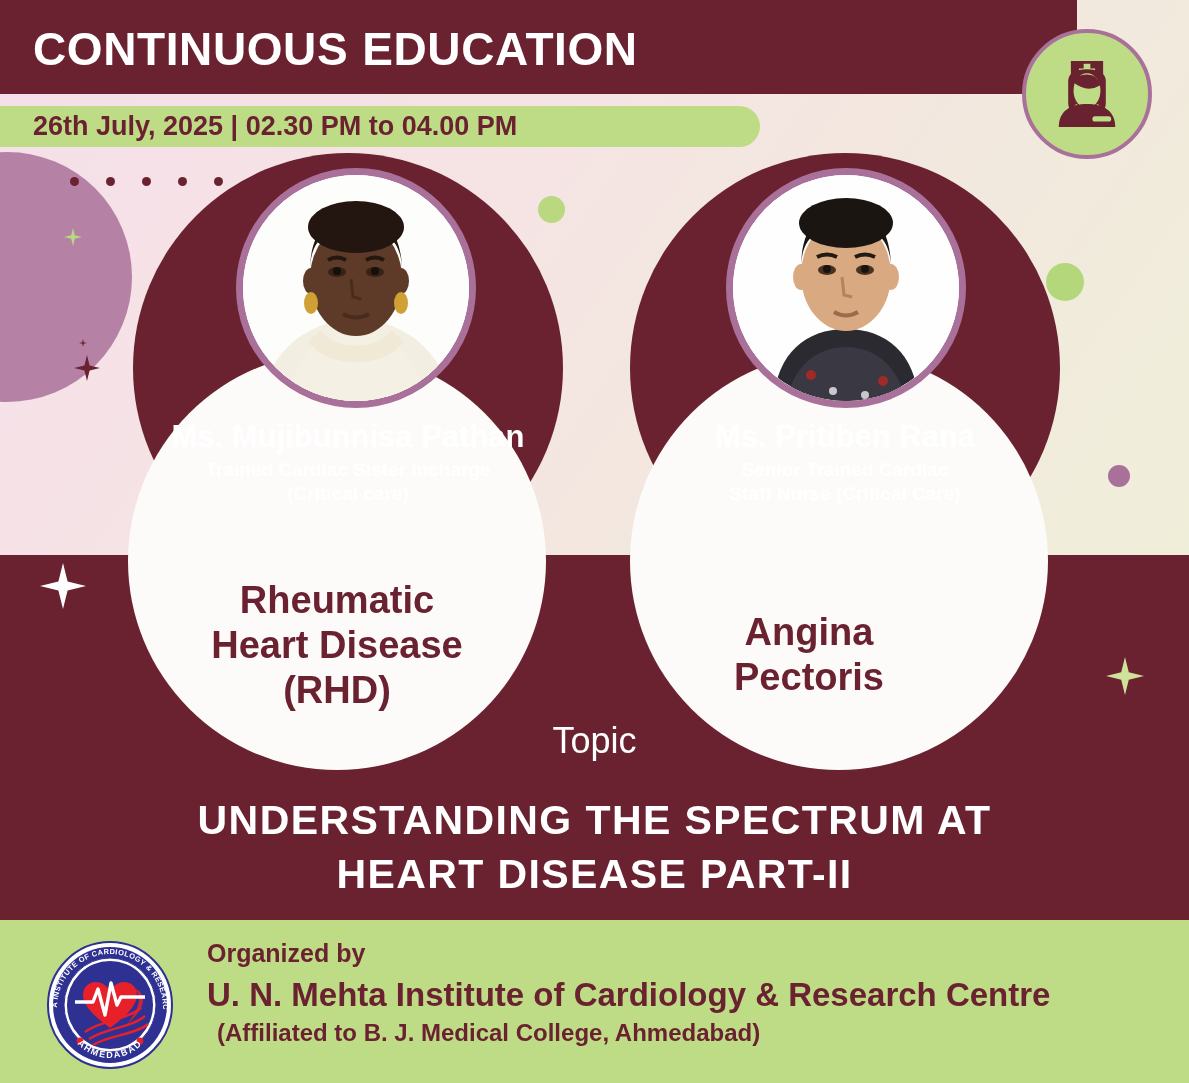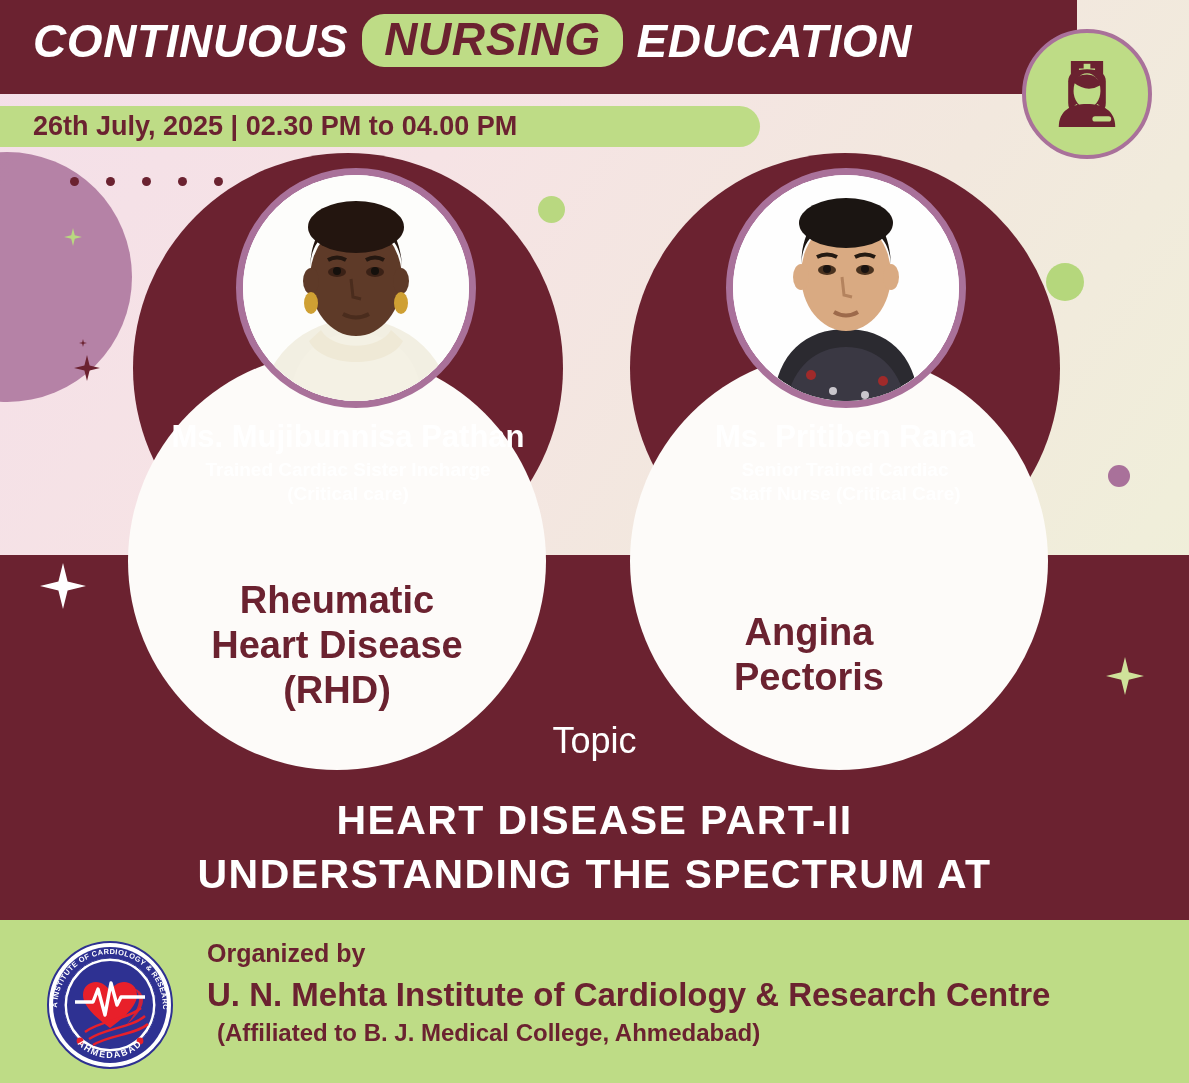--- a/index.html
+++ b/index.html
@@ -27,25 +27,24 @@
   .circ-green-b{position:absolute;left:1046px;top:263px;width:38px;height:38px;border-radius:50%;background:#b5d77c;}
   .circ-purple-a{position:absolute;left:1108px;top:465px;width:22px;height:22px;border-radius:50%;background:#a9719a;}
   .spark{position:absolute;}
   .spark svg{display:block;}
 
   
   .header-bar{
     position:absolute;left:0;top:0;width:1077px;height:94px;background:#6b2230;
   }
   .header-title{
-    position:absolute;left:33px;top:14px;
+    position:absolute;left:33px;top:26px;
     font-size:46px;font-weight:700;letter-spacing:.6px;color:#ffffff;
     white-space:nowrap;display:flex;align-items:center;gap:14px;
     font-family:"Liberation Sans", sans-serif;
-    font-style:italic;
   }
   .hl-pill{
     background:#bedc86;color:#6b2230;border-radius:22px;
     padding:2px 22px 5px 22px;display:inline-block;line-height:1;
   }
   .header-title .plain{line-height:1;}
 
   .date-pill{
     position:absolute;left:0;top:106px;width:760px;height:41px;
     background:#bedc86;border-radius:0 22px 22px 0;
@@ -229,21 +228,20 @@
         <path d="M109 102 L111 120 L119 122" stroke="#b4835e" stroke-width="3" fill="none"></path>
         <path d="M101 137 Q113 144 125 137" stroke="#9d6a4b" stroke-width="4" fill="none"></path>
       </svg>
     </div>
   </div>
 
   <div class="header-bar"></div>
 
   <div class="header-title">
     <span class="plain">CONTINUOUS</span>
-    <span class="hl-pill">NURSING</span>
     <span class="plain">EDUCATION</span>
   </div>
 
   <div class="date-pill">
     <span>26th July, 2025 | 02.30 PM to 04.00 PM</span>
   </div>
 
   <div class="nurse-badge">
     <span>
       <svg width="86" height="86" viewBox="0 0 64 64">
@@ -279,22 +277,22 @@
   </div>
 
   <div class="topicwrap right">
     <div class="t">Angina</div>
     <div class="t">Pectoris</div>
   </div>
 
   <div class="topic-label">Topic</div>
 
   <div class="headline">
+    <div>UNDERSTANDING  THE  SPECTRUM  AT</div>
     <div>HEART  DISEASE  PART-II</div>
-    <div>UNDERSTANDING  THE  SPECTRUM  AT</div>
   </div>
 
   <div class="footer-logo">
     <svg width="150" height="130" viewBox="0 0 150 130">
       <ellipse cx="75" cy="65" rx="62" ry="63" fill="#ffffff" stroke="#2E3192" stroke-width="2"></ellipse>
       <ellipse cx="75" cy="65" rx="57" ry="58" fill="#2E3192"></ellipse>
       <ellipse cx="75" cy="65" rx="46" ry="47" fill="#ffffff" stroke="#2E3192" stroke-width="1"></ellipse>
       <ellipse cx="75" cy="65" rx="43" ry="44" fill="#2E3192"></ellipse>
       <path d="M75 88 C56 74 48 64 48 55 C48 47 54 42 61 42 C67 42 72 46 75 51 C78 46 83 42 89 42 C96 42 102 47 102 55 C102 64 94 74 75 88 Z" fill="#E8202A"></path>
       <path d="M96 48 C103 48 108 53 108 60 C108 68 101 77 92 84 C100 74 104 66 104 59 C104 53 101 49 96 48 Z" fill="#E8202A" opacity=".85"></path>

